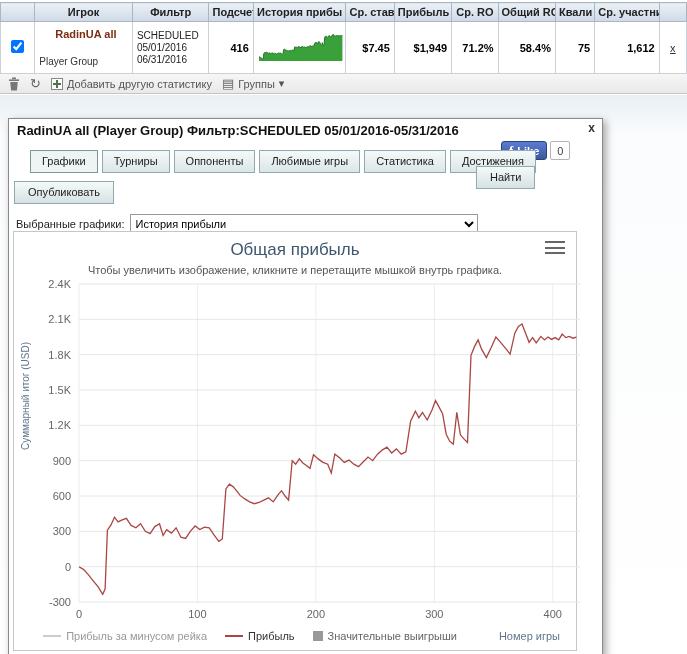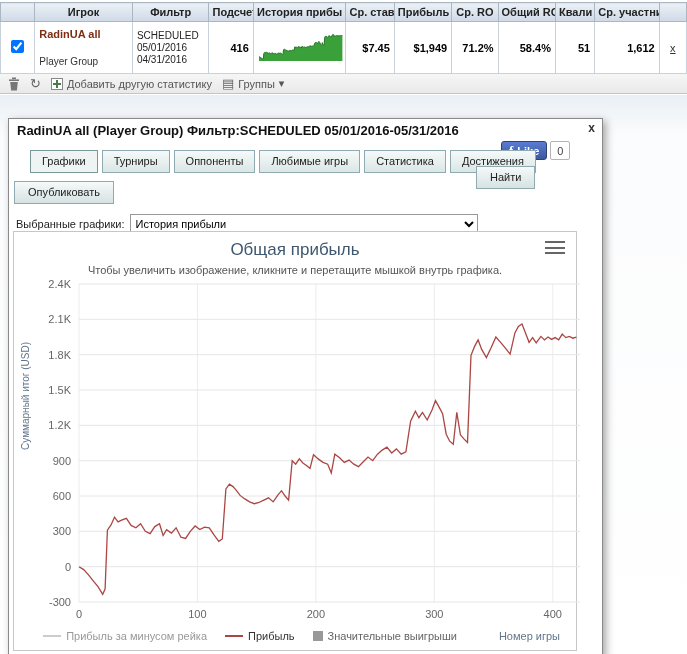--- a/index.html
+++ b/index.html
@@ -17,21 +17,21 @@
     vertical-align:middle; height:52px; overflow:hidden; }
   td.num { text-align:right;font-weight:bold; }
   .c-check { width:34px; text-align:center; }
   .c-player { width:97px; }
   .c-filter { width:76px; }
   .c-count { width:44px; }
   .c-spark { width:92px; }
   .c-stake { width:48px; } .c-profit { width:57px; } .c-roi { width:46px; }
   .c-troi { width:57px; } .c-quali { width:39px; } .c-entr { width:64px; }
   .c-x { width:27px; text-align:center; }
-  .pname { font-weight:bold; color:#7c2d12; font-size:11px; }
+  .pname { font-weight:bold; color:#7c2d12; font-size:11px;margin-left:16px; }
   .ptype { font-size:10px; color:#333; margin-top:16px; }
   td.c-filter { background:#ffff99; font-size:10px; color:#222; line-height:12px; }
   .xlink { text-decoration:underline; color:#333; cursor:pointer; }
 
   
   .toolbar { position:absolute; top:73px; left:0; width:687px; height:21px;
     background:linear-gradient(#f6f6f6,#e9e9e9); border-top:1px solid #d0d0d0;
     border-bottom:1px solid #c4c4c4; display:flex; align-items:center; gap:10px;
     padding:0 8px; font-size:11px; color:#444; }
   .tbtn { display:inline-flex; align-items:center; gap:4px; cursor:pointer; color:#555; }
@@ -131,34 +131,34 @@
       <tbody>
         <tr>
           <td class="c-check"><input type="checkbox" checked="" style=""></td>
           <td>
             <div class="pname">RadinUA all</div>
             <div class="ptype">Player Group</div>
           </td>
           <td class="c-filter">
             <div>SCHEDULED</div>
             <div>05/01/2016</div>
-            <div>04/31/2016</div>
+            <div>06/31/2016</div>
           </td>
           <td class="num">416</td>
           <td>
             <svg id="spark" width="86" height="30">
                 <polygon points="1,29 1.0,24.8 1.8,25.0 2.6,25.5 3.4,26.1 4.2,26.6 5.0,27.3 5.4,26.8 5.8,21.4 6.4,20.9 7.0,20.2 7.6,20.6 8.1,20.5 8.9,20.3 9.7,21.0 10.5,21.2 11.3,20.8 12.1,21.5 12.9,21.7 13.7,21.1 14.5,20.8 15.1,21.9 15.7,21.3 16.5,21.7 17.3,21.2 18.1,22.0 18.9,22.1 19.7,21.5 20.5,21.0 21.3,21.3 22.0,21.1 22.8,21.2 23.6,21.8 24.4,22.4 25.0,22.2 25.6,17.6 26.2,17.2 26.8,17.4 27.4,17.8 28.0,18.2 28.8,18.5 29.6,18.8 30.4,19.0 31.2,18.8 32.0,18.6 32.8,18.4 33.6,18.8 34.4,18.1 35.0,17.8 35.6,18.3 36.1,18.6 36.7,15.0 37.3,15.3 37.9,14.8 38.5,15.2 39.1,15.4 39.7,15.7 40.3,14.5 41.1,14.8 41.9,15.2 42.7,15.3 43.3,16.1 43.9,14.4 44.7,14.7 45.5,15.2 46.3,14.9 47.1,15.3 47.9,15.5 48.7,15.1 49.5,14.7 50.2,15.0 51.0,14.4 51.8,14.0 52.6,13.8 53.4,14.3 54.2,13.9 55.0,14.4 55.8,14.2 56.6,11.4 57.4,10.4 58.0,11.0 58.6,10.6 59.4,11.3 60.2,10.3 60.8,9.5 61.4,10.1 62.0,10.7 62.6,12.6 63.2,13.2 63.8,13.5 64.3,10.6 64.9,12.6 65.5,13.0 66.1,13.3 66.7,5.3 67.3,4.5 67.9,3.9 68.5,4.8 69.3,5.5 70.1,4.6 70.9,3.6 71.7,4.1 72.5,4.7 73.3,5.2 74.1,3.2 74.7,2.7 75.3,2.4 75.9,3.2 76.5,4.1 77.1,3.7 77.7,4.2 78.4,3.6 79.0,3.9 79.6,3.6 80.2,3.8 80.8,3.7 81.4,3.9 82.0,3.4 82.6,3.7 83.2,3.6 83.8,3.7 84.4,3.6 84.4,29" fill="#3aa03a"></polygon>
                 <polyline points="1.0,24.8 1.8,25.0 2.6,25.5 3.4,26.1 4.2,26.6 5.0,27.3 5.4,26.8 5.8,21.4 6.4,20.9 7.0,20.2 7.6,20.6 8.1,20.5 8.9,20.3 9.7,21.0 10.5,21.2 11.3,20.8 12.1,21.5 12.9,21.7 13.7,21.1 14.5,20.8 15.1,21.9 15.7,21.3 16.5,21.7 17.3,21.2 18.1,22.0 18.9,22.1 19.7,21.5 20.5,21.0 21.3,21.3 22.0,21.1 22.8,21.2 23.6,21.8 24.4,22.4 25.0,22.2 25.6,17.6 26.2,17.2 26.8,17.4 27.4,17.8 28.0,18.2 28.8,18.5 29.6,18.8 30.4,19.0 31.2,18.8 32.0,18.6 32.8,18.4 33.6,18.8 34.4,18.1 35.0,17.8 35.6,18.3 36.1,18.6 36.7,15.0 37.3,15.3 37.9,14.8 38.5,15.2 39.1,15.4 39.7,15.7 40.3,14.5 41.1,14.8 41.9,15.2 42.7,15.3 43.3,16.1 43.9,14.4 44.7,14.7 45.5,15.2 46.3,14.9 47.1,15.3 47.9,15.5 48.7,15.1 49.5,14.7 50.2,15.0 51.0,14.4 51.8,14.0 52.6,13.8 53.4,14.3 54.2,13.9 55.0,14.4 55.8,14.2 56.6,11.4 57.4,10.4 58.0,11.0 58.6,10.6 59.4,11.3 60.2,10.3 60.8,9.5 61.4,10.1 62.0,10.7 62.6,12.6 63.2,13.2 63.8,13.5 64.3,10.6 64.9,12.6 65.5,13.0 66.1,13.3 66.7,5.3 67.3,4.5 67.9,3.9 68.5,4.8 69.3,5.5 70.1,4.6 70.9,3.6 71.7,4.1 72.5,4.7 73.3,5.2 74.1,3.2 74.7,2.7 75.3,2.4 75.9,3.2 76.5,4.1 77.1,3.7 77.7,4.2 78.4,3.6 79.0,3.9 79.6,3.6 80.2,3.8 80.8,3.7 81.4,3.9 82.0,3.4 82.6,3.7 83.2,3.6 83.8,3.7 84.4,3.6" fill="none" stroke="#267326" stroke-width="1"></polyline>
               </svg>
           </td>
           <td class="num">$7.45</td>
           <td class="num">$1,949</td>
           <td class="num">71.2%</td>
           <td class="num">58.4%</td>
-          <td class="num">51</td>
+          <td class="num">75</td>
           <td class="num">1,612</td>
           <td class="c-x"><span class="xlink">x</span></td>
         </tr>
       </tbody>
     </table>
   </div>
 
   <div class="toolbar">
     <span class="tbtn">
       <svg width="12" height="14" viewBox="0 0 12 14">

